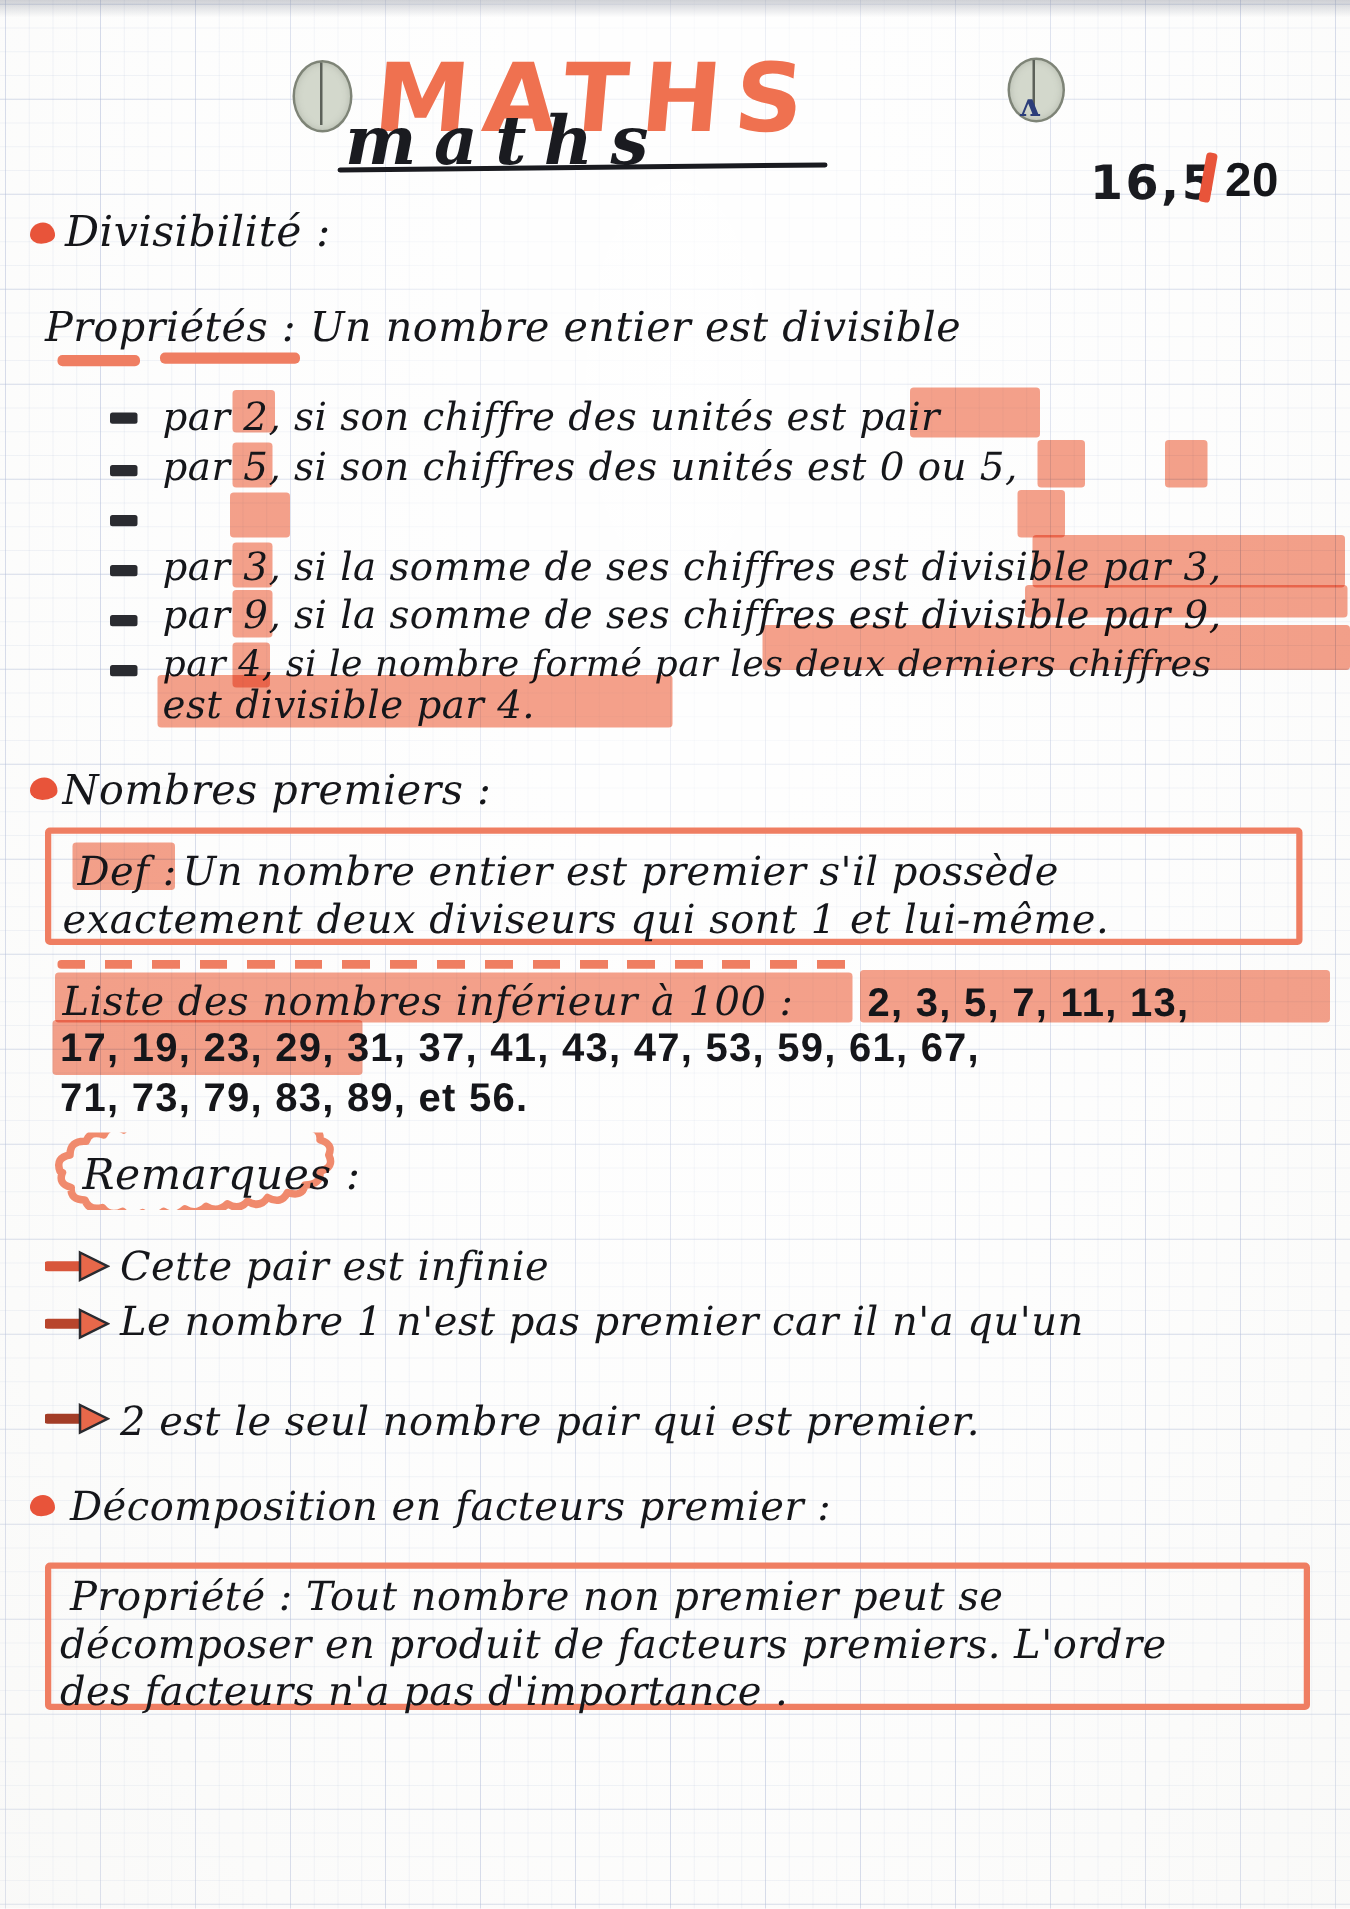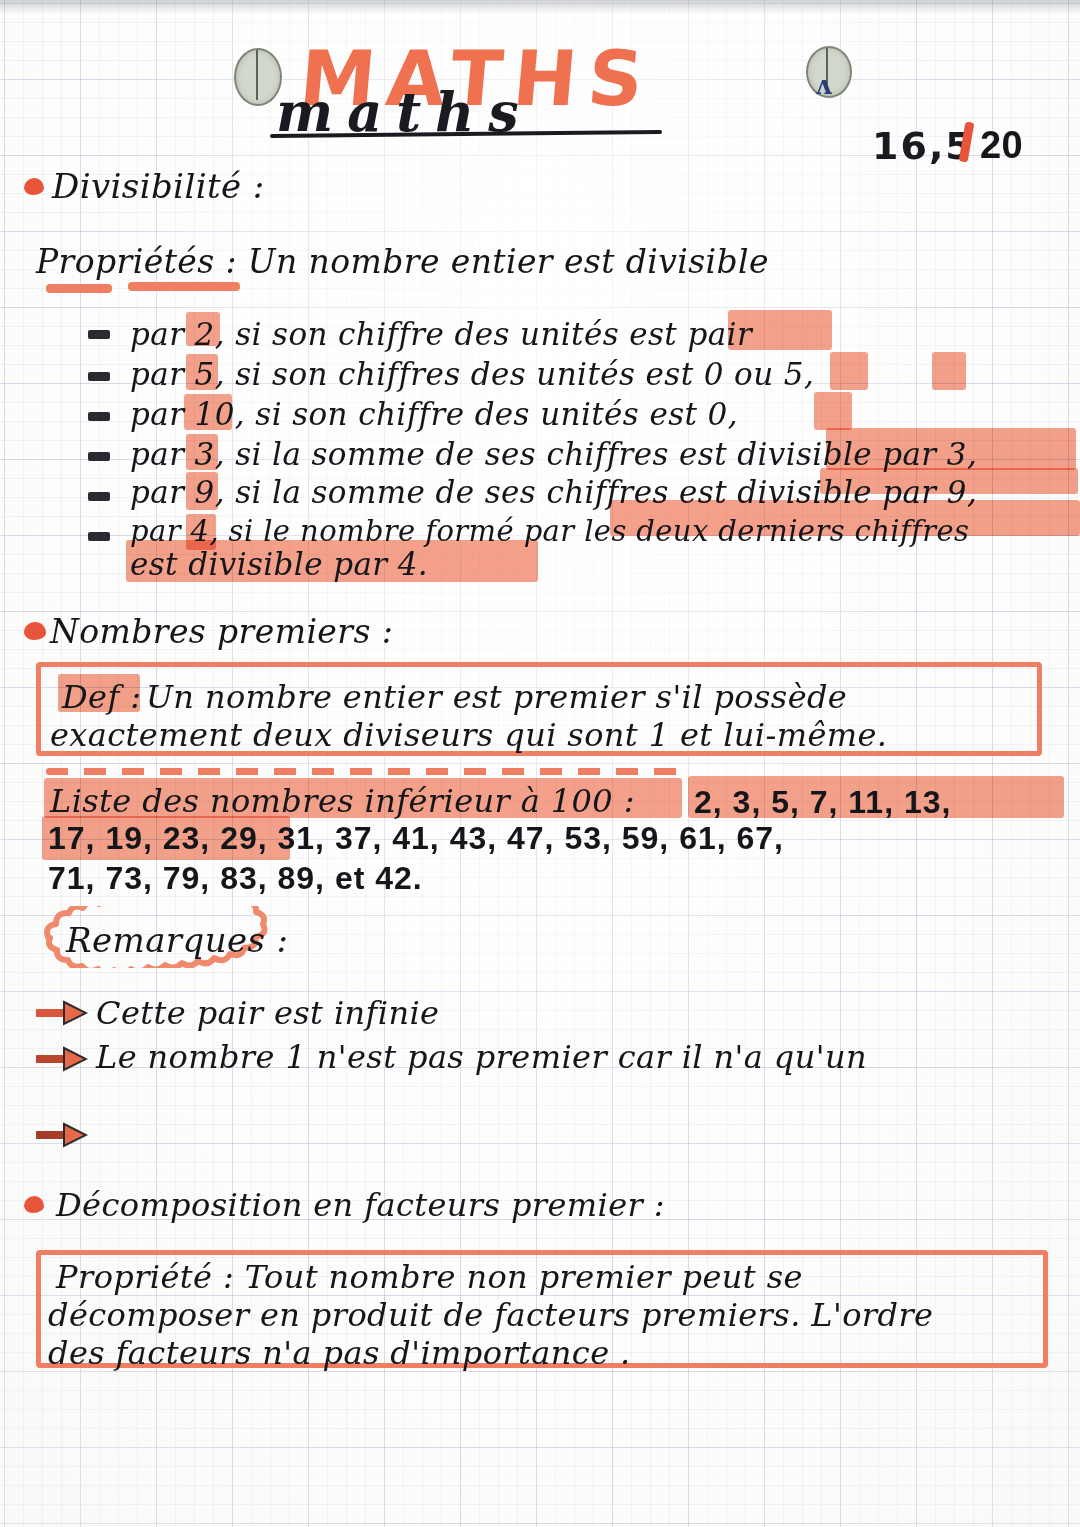--- a/index.html
+++ b/index.html
@@ -244,21 +244,20 @@
 
   <div class="dash-bullet" style="left:88px; top:372px;"></div>
   <div class="hl" style="left:186px; top:354px; width:32px; height:36px;"></div>
   <div class="hl" style="left:830px; top:352px; width:38px; height:38px;"></div>
   <div class="hl" style="left:932px; top:352px; width:34px; height:38px;"></div>
   <div class="ink cursive txtline" style="left:130px; top:356px;">par 5, si son chiffres des unités est 0 ou 5,</div>
 
   <div class="dash-bullet" style="left:88px; top:412px;"></div>
   <div class="hl" style="left:184px; top:394px; width:48px; height:36px;"></div>
   <div class="hl" style="left:814px; top:392px; width:38px; height:38px;"></div>
-  <div class="ink cursive txtline" style="left:130px; top:396px;">par 10, si son chiffre des unités est 0,</div>
 
   <div class="dash-bullet" style="left:88px; top:452px;"></div>
   <div class="hl" style="left:186px; top:434px; width:32px; height:36px;"></div>
   <div class="hl" style="left:826px; top:428px; width:250px; height:42px;"></div>
   <div class="ink cursive txtline" style="left:130px; top:436px;">par 3, si la somme de ses chiffres est divisible par 3,</div>
 
   <div class="dash-bullet" style="left:88px; top:492px;"></div>
   <div class="hl" style="left:186px; top:472px; width:32px; height:38px;"></div>
   <div class="hl" style="left:820px; top:468px; width:258px; height:26px;"></div>
   <div class="ink cursive txtline" style="left:130px; top:474px;">par 9, si la somme de ses chiffres est divisible par 9,</div>
@@ -282,21 +281,21 @@
 
   <div class="red-dashed" style="left:46px; top:768px; width:640px;"></div>
   <div class="hl" style="left:44px; top:778px; width:638px; height:40px;"></div>
   <div class="hl" style="left:688px; top:776px; width:376px; height:42px;"></div>
   <div class="ink cursive" style="left:50px; top:782px; font-size:32px;">Liste des nombres inférieur à 100 :</div>
   <div class="ink" style="left:694px; top:784px; font-size:32px; letter-spacing:1px;">2, 3, 5, 7, 11, 13,</div>
 
   <div class="hl" style="left:42px; top:816px; width:248px; height:44px;"></div>
   <div class="ink" style="left:48px; top:820px; font-size:32px; letter-spacing:1px;">17, 19, 23, 29, 31, 37, 41, 43, 47, 53, 59, 61, 67,</div>
 
-  <div class="ink" style="left:48px; top:860px; font-size:32px; letter-spacing:1px;">71, 73, 79, 83, 89, et 42.</div>
+  <div class="ink" style="left:48px; top:860px; font-size:32px; letter-spacing:1px;">71, 73, 79, 83, 89, et 56.</div>
 
   <svg id="remarques-cloud" viewBox="0 0 296 62">
     <path d="M12,31
              q-4,-11 8,-13 q0,-12 13,-11 q3,-9 14,-5 q5,-10 16,-4
              q6,-9 16,-3 q7,-8 16,-2 q8,-8 17,-2 q8,-8 17,-2
              q8,-8 17,-2 q9,-7 17,-1 q9,-6 16,1 q10,-5 16,3
              q11,-3 14,6 q12,0 11,10 q11,3 7,12
              q5,10 -7,13 q1,11 -12,11 q-2,10 -14,6 q-5,10 -16,4
              q-6,9 -16,3 q-7,8 -16,2 q-8,8 -17,2 q-8,8 -17,2
              q-8,8 -17,2 q-9,7 -17,1 q-9,6 -16,-1 q-10,5 -16,-3
@@ -313,20 +312,21 @@
   <svg class="arrow" style="left:36px; top:1046px;" viewBox="0 0 52 26">
     <path d="M2,13 L34,13" stroke="#b8452c" stroke-width="8" stroke-linecap="round"></path>
     <path d="M28,2 L50,13 L28,24 Z" fill="#e8684a" stroke="#2a2b30" stroke-width="2"></path>
   </svg>
   <div class="ink cursive" style="left:96px; top:1038px; font-size:32px;">Le nombre 1 n'est pas premier car il n'a qu'un</div>
 
   <svg class="arrow" style="left:36px; top:1122px;" viewBox="0 0 52 26">
     <path d="M2,13 L34,13" stroke="#a33d27" stroke-width="8" stroke-linecap="round"></path>
     <path d="M28,2 L50,13 L28,24 Z" fill="#e8684a" stroke="#2a2b30" stroke-width="2"></path>
   </svg>
+  <div class="ink cursive" style="left:96px; top:1118px; font-size:32px;">2 est le seul nombre pair qui est premier.</div>
 
   <div class="dot-bullet" style="left:24px; top:1196px;"></div>
   <div class="ink cursive" style="left:56px; top:1186px; font-size:32px;">Décomposition en facteurs premier :</div>
 
   <div class="redbox" style="left:36px; top:1250px; width:1012px; height:118px;"></div>
   <div class="ink cursive" style="left:56px; top:1258px; font-size:32px;">Propriété : Tout nombre non premier peut se</div>
   <div class="ink cursive" style="left:48px; top:1296px; font-size:32px;">décomposer en produit de facteurs premiers. L'ordre</div>
   <div class="ink cursive" style="left:48px; top:1334px; font-size:32px;">des facteurs n'a pas d'importance .</div>
 
 </div>

